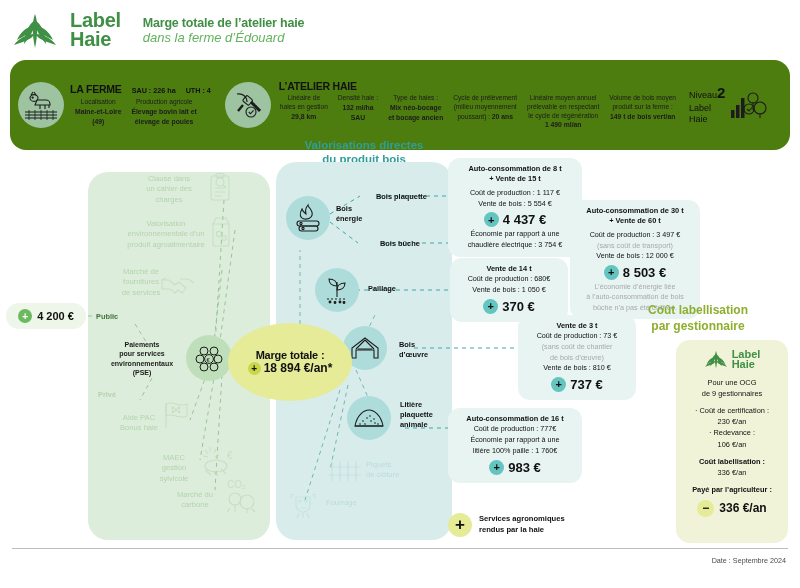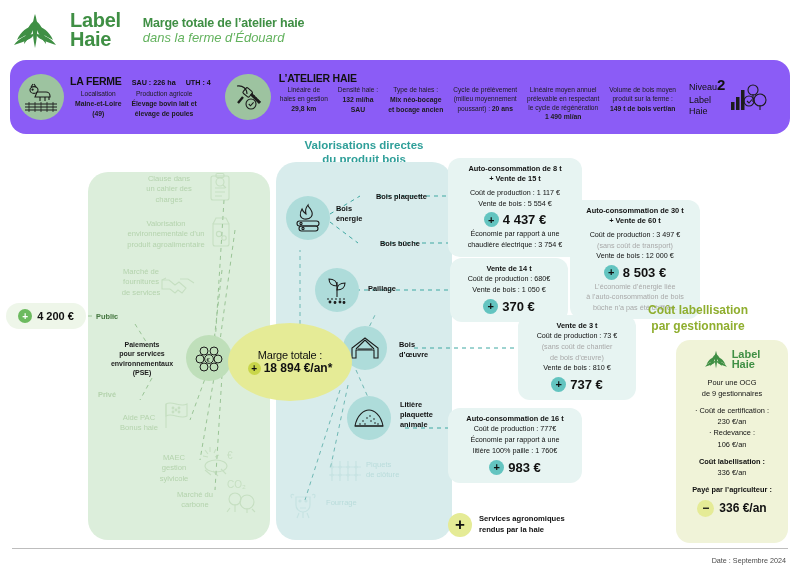--- a/index.html
+++ b/index.html
@@ -16,22 +16,22 @@
   
   .header { position:absolute; left:12px; top:10px; display:flex; align-items:center; gap:12px; }
   .logo-mark { width:46px; height:40px; flex:0 0 auto; }
   .logo-text { font-size:20px; font-weight:bold; color:#3f8f44; line-height:0.95; letter-spacing:-0.3px; }
   .hdr-titles { margin-left:10px; }
   .hdr-title { font-size:12.5px; font-weight:bold; color:#3f8f44; letter-spacing:-0.2px; }
   .hdr-sub { font-size:13px; font-style:italic; color:#63b25e; margin-top:0; }
 
   
   .infobar {
-    position:absolute; left:10px; top:60px; width:780px; height:74px;
-    background:#8b5cf6; border-radius:16px;
+    position:absolute; left:10px; top:60px; width:780px; height:90px;
+    background:#4d7c0f; border-radius:16px;
     display:flex; align-items:center; padding:0 8px;
   }
   .iconcircle { width:46px; height:46px; border-radius:50%; background:#9dc3a0;
      display:flex; align-items:center; justify-content:center; flex:0 0 auto; }
   .blk { padding:0 4px; }
   .blk-title { font-size:10.5px; font-weight:bold; color:#111; letter-spacing:-0.2px; }
   .cellrow { display:flex; align-items:flex-start; }
   .cell { text-align:center; font-size:6.6px; color:#1c1c1c; line-height:1.35; padding:0 5px; }
   .cell b { font-size:6.8px; }
   .inline-stat { font-size:7.2px; font-weight:bold; color:#111; padding-left:10px; }
@@ -58,21 +58,21 @@
 
   
   .links { position:absolute; left:0; top:0; width:800px; height:588px; pointer-events:none; }
 
   
   .marge {
     position:absolute; left:228px; top:323px; width:124px; height:78px;
     background:#e5eb96; border-radius:50%;
     display:flex; flex-direction:column; align-items:center; justify-content:center;
   }
-  .marge-l1 { font-size:11px; font-weight:normal; color:#111; letter-spacing:-0.2px; }
+  .marge-l1 { font-size:11px; font-weight:bold; color:#111; letter-spacing:-0.2px; }
   .marge-l2 { font-size:12px; font-weight:bold; color:#111; display:flex; align-items:center; gap:3px; }
   .plus-badge { width:13px;height:13px;border-radius:50%;background:#c9d64a;color:#111;
     font-size:10px;font-weight:bold;display:inline-flex;align-items:center;justify-content:center; flex:0 0 auto;}
   .plus-badge.teal { background:#63c4c0; }
   .plus-badge.olive { background:#c9d64a; }
 
   
   .pill-4200 {
     position:absolute; left:6px; top:303px; width:80px; height:26px;
     background:#eef6e9; border-radius:13px; display:flex; align-items:center;

